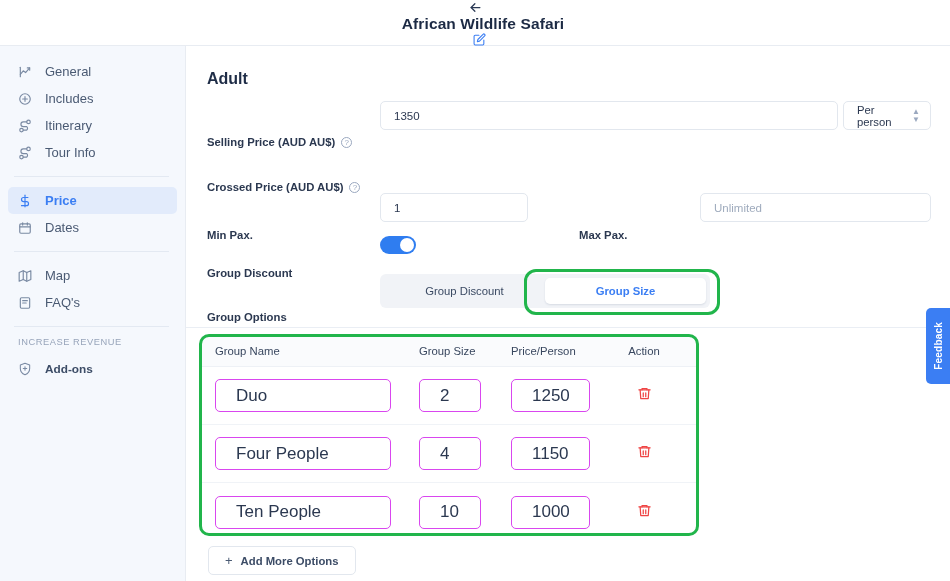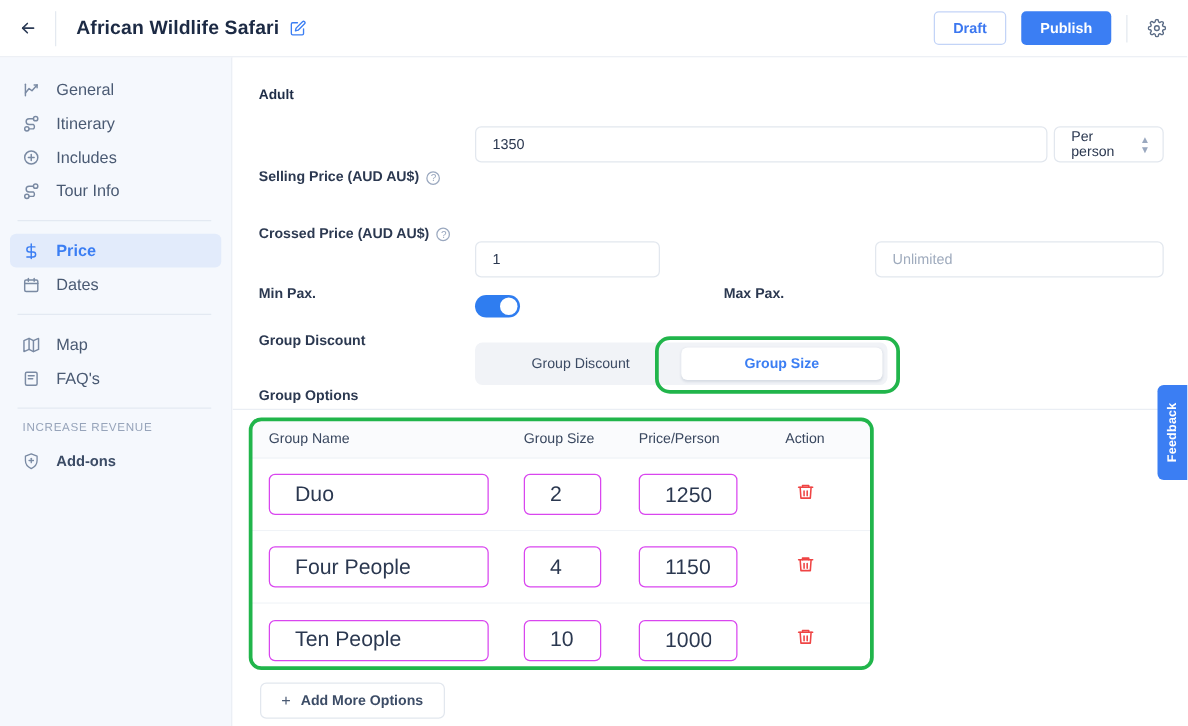--- a/index.html
+++ b/index.html
@@ -9,21 +9,21 @@
     background: #ffffff;
     overflow: hidden;
   }
   #app { position: relative; width: 950px; height: 581px; }
 
   
   .topbar {
     position: absolute; left: 0; top: 0; width: 950px; height: 46px;
     background: #ffffff;
     border-bottom: 1px solid #e8ecf2;
-    display: flex; align-items: center;
+    display: flex; align-items: center; flex-direction: column;
   }
   .back-btn {
     width: 44px; height: 46px; display: flex; align-items: center;
     justify-content: center; color: #2b3a55; font-size: 16px;
     cursor: pointer;
   }
   .topbar-divider { width: 1px; height: 28px; background: #e4e9f0; }
   .doc-title {
     margin-left: 16px; font-size: 15.5px; font-weight: bold;
     color: #1c2a44; letter-spacing: .1px;
@@ -75,21 +75,21 @@
   }
   .nav-item.rev { font-weight: bold; color: #3c4c66; font-size: 11.8px; }
 
   
   .main {
     position: absolute; left: 186px; top: 46px; width: 764px; height: 535px;
     background: #fff; overflow: hidden;
   }
   .section-title {
     position: absolute; left: 21px; top: 24px;
-    font-size: 11px; font-weight: bold; color: #1f2d47;
+    font-size: 16px; font-weight: bold; color: #1f2d47;
   }
   .flabel {
     position: absolute; font-size: 11.3px; font-weight: bold; color: #2b3850;
     display: flex; align-items: flex-end; margin-top: 28px;
   }
   .qmark {
     display: inline-block; margin-left: 6px; width: 11px; height: 11px;
     border-radius: 50%; border: 1px solid #9aa8bf; color: #9aa8bf;
     font-size: 8px; line-height: 9px; text-align: center; font-weight: normal;
     cursor: pointer;
@@ -231,38 +231,38 @@
           <polyline points="4 16 9 10 13 13 20 5"></polyline>
           <polyline points="16 5 20 5 20 9"></polyline>
           <path d="M4 4v16"></path>
         </svg>
       </span>
       <span class="lbl">General</span>
     </div>
 
     <div class="nav-item">
       <span class="ico">
+        <svg width="14" height="14" viewBox="0 0 24 24" fill="none" stroke="currentColor" stroke-width="2" stroke-linecap="round">
+            <circle cx="12" cy="12" r="9"></circle>
+          <line x1="12" y1="8" x2="12" y2="16"></line>
+            <line x1="8" y1="12" x2="16" y2="12"></line>
+          </svg>
+      </span>
+      <span class="lbl">Includes</span>
+    </div>
+
+    <div class="nav-item">
+      <span class="ico">
         <svg width="14" height="14" viewBox="0 0 24 24" fill="none" stroke="currentColor" stroke-width="2" stroke-linecap="round" stroke-linejoin="round">
           <circle cx="6" cy="19" r="3"></circle>
             <circle cx="18" cy="5" r="3"></circle>
           <path d="M15 5H9a4 4 0 0 0 0 8h6a4 4 0 0 1 0 6h-6"></path>
         </svg>
       </span>
       <span class="lbl">Itinerary</span>
-    </div>
-
-    <div class="nav-item">
-      <span class="ico">
-        <svg width="14" height="14" viewBox="0 0 24 24" fill="none" stroke="currentColor" stroke-width="2" stroke-linecap="round">
-            <circle cx="12" cy="12" r="9"></circle>
-          <line x1="12" y1="8" x2="12" y2="16"></line>
-            <line x1="8" y1="12" x2="16" y2="12"></line>
-          </svg>
-      </span>
-      <span class="lbl">Includes</span>
     </div>
 
     <div class="nav-item">
       <span class="ico">
         <svg width="14" height="14" viewBox="0 0 24 24" fill="none" stroke="currentColor" stroke-width="2" stroke-linecap="round" stroke-linejoin="round">
           <circle cx="6" cy="19" r="3"></circle>
             <circle cx="18" cy="5" r="3"></circle>
           <path d="M15 5H9a4 4 0 0 0 0 8h6a4 4 0 0 1 0 6h-6"></path>
         </svg>
       </span>

